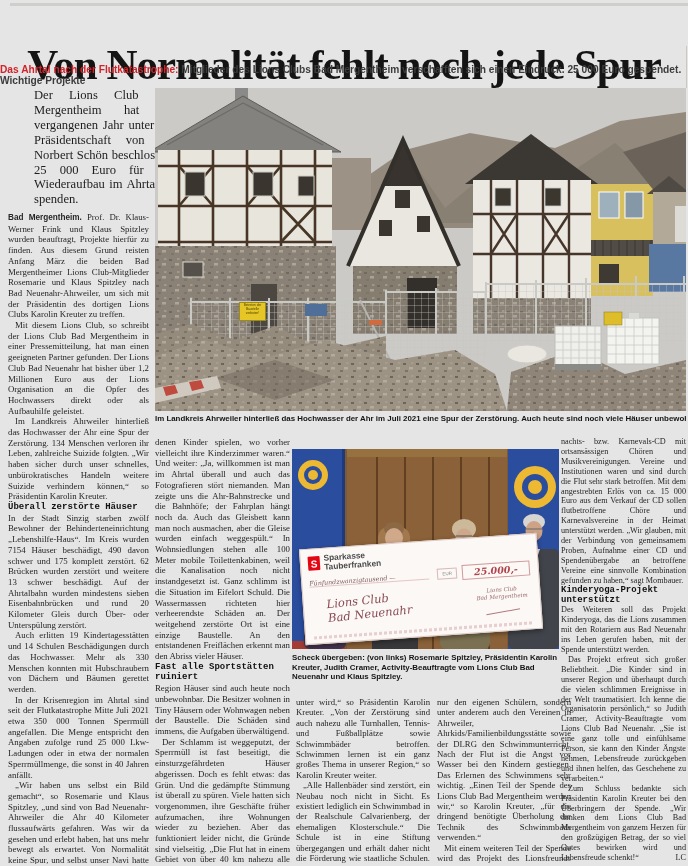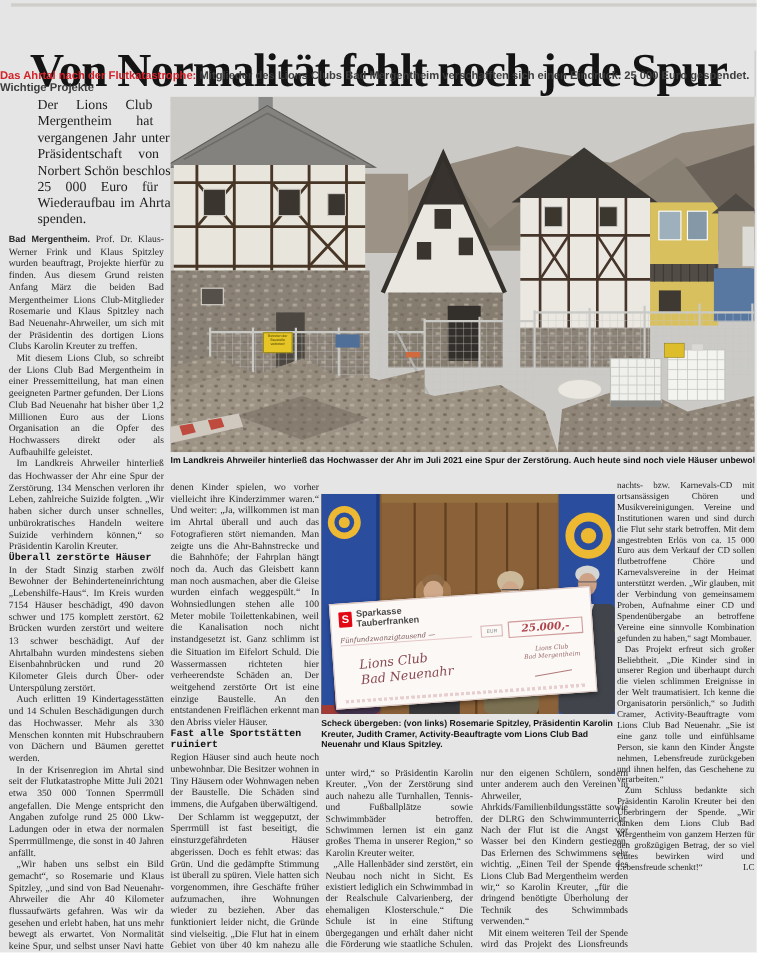--- a/index.html
+++ b/index.html
@@ -307,17 +307,19 @@
     <p class="ind">„Alle Hallenbäder sind zerstört, ein Neubau noch nicht in Sicht. Es existiert lediglich ein Schwimmbad in der Realschule Calvarienberg, der ehemaligen Klosterschule.“ Die Schule ist in eine Stiftung übergegangen und erhält daher nicht die Förderung wie staatliche Schulen. Die Schule ermöglicht derzeit nicht</p>
   </div>
 
   <div id="col4" class="bodycol">
     <p>nur den eigenen Schülern, sondern unter anderem auch den Vereinen in Ahrweiler, Ahrkids/Familienbildungsstätte sowie der DLRG den Schwimmunterricht. Nach der Flut ist die Angst vor Wasser bei den Kindern gestiegen. Das Erlernen des Schwimmens sehr wichtig. „Einen Teil der Spende des Lions Club Bad Mergentheim werden wir,“ so Karolin Kreuter, „für die dringend benötigte Überholung der Technik des Schwimmbads verwenden.“</p>
     <p class="ind">Mit einem weiteren Teil der Spende wird das Projekt des Lionsfreunds Guido Mombauer unterstützt, und zwar die Aufnahme einer Weih-</p>
   </div>
 
   <div id="col5" class="bodycol">
     <p>nachts- bzw. Karnevals-CD mit ortsansässigen Chören und Musikvereinigungen. Vereine und Institutionen waren und sind durch die Flut sehr stark betroffen. Mit dem angestrebten Erlös von ca. 15 000 Euro aus dem Verkauf der CD sollen flutbetroffene Chöre und Karnevalsvereine in der Heimat unterstützt werden. „Wir glauben, mit der Verbindung von gemeinsamem Proben, Aufnahme einer CD und Spendenübergabe an betroffene Vereine eine sinnvolle Kombination gefunden zu haben,“ sagt Mombauer.</p>
+    <p class="subhead">Kinderyoga-Projekt unterstützt</p>
+    <p>Des Weiteren soll das Projekt Kinderyoga, das die Lions zusammen mit den Rotariern aus Bad Neuenahr ins Leben gerufen haben, mit der Spende unterstützt werden.</p>
     <p class="ind">Das Projekt erfreut sich großer Beliebtheit. „Die Kinder sind in unserer Region und überhaupt durch die vielen schlimmen Ereignisse in der Welt traumatisiert. Ich kenne die Organisatorin persönlich,“ so Judith Cramer, Activity-Beauftragte vom Lions Club Bad Neuenahr. „Sie ist eine ganz tolle und einfühlsame Person, sie kann den Kinder Ängste nehmen, Lebensfreude zurückgeben und ihnen helfen, das Geschehene zu verarbeiten.“</p>
     <p class="ind"><span>Zum Schluss bedankte sich Präsidentin Karolin Kreuter bei den Überbringern der Spende. „Wir danken dem Lions Club Bad Mergentheim von ganzem Herzen für den großzügigen Betrag, der so viel Gutes bewirken wird und Lebensfreude schenkt!“</span> <span class="sig">LC</span></p>
   </div>
 
 </div>
 
 </body></html>

